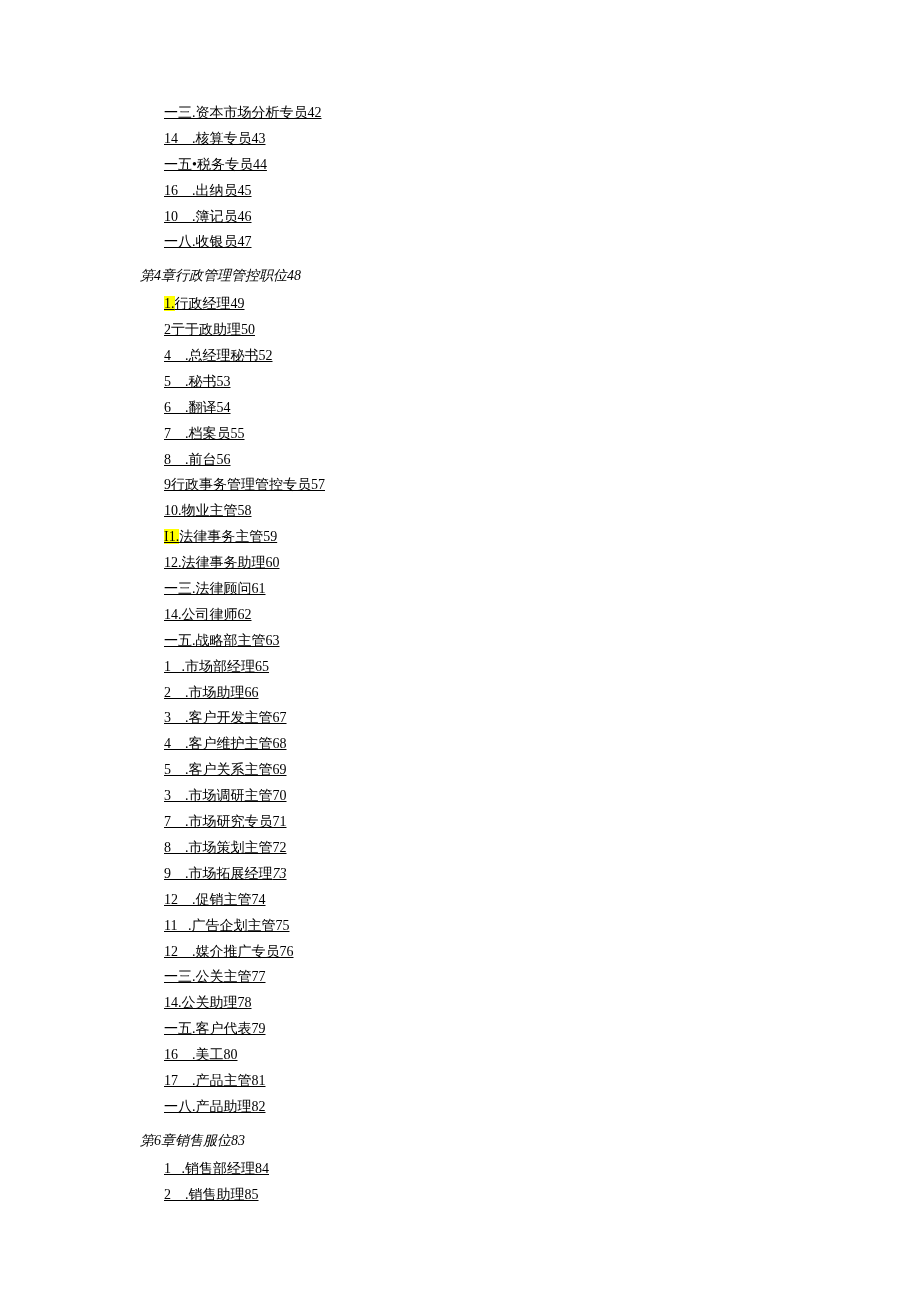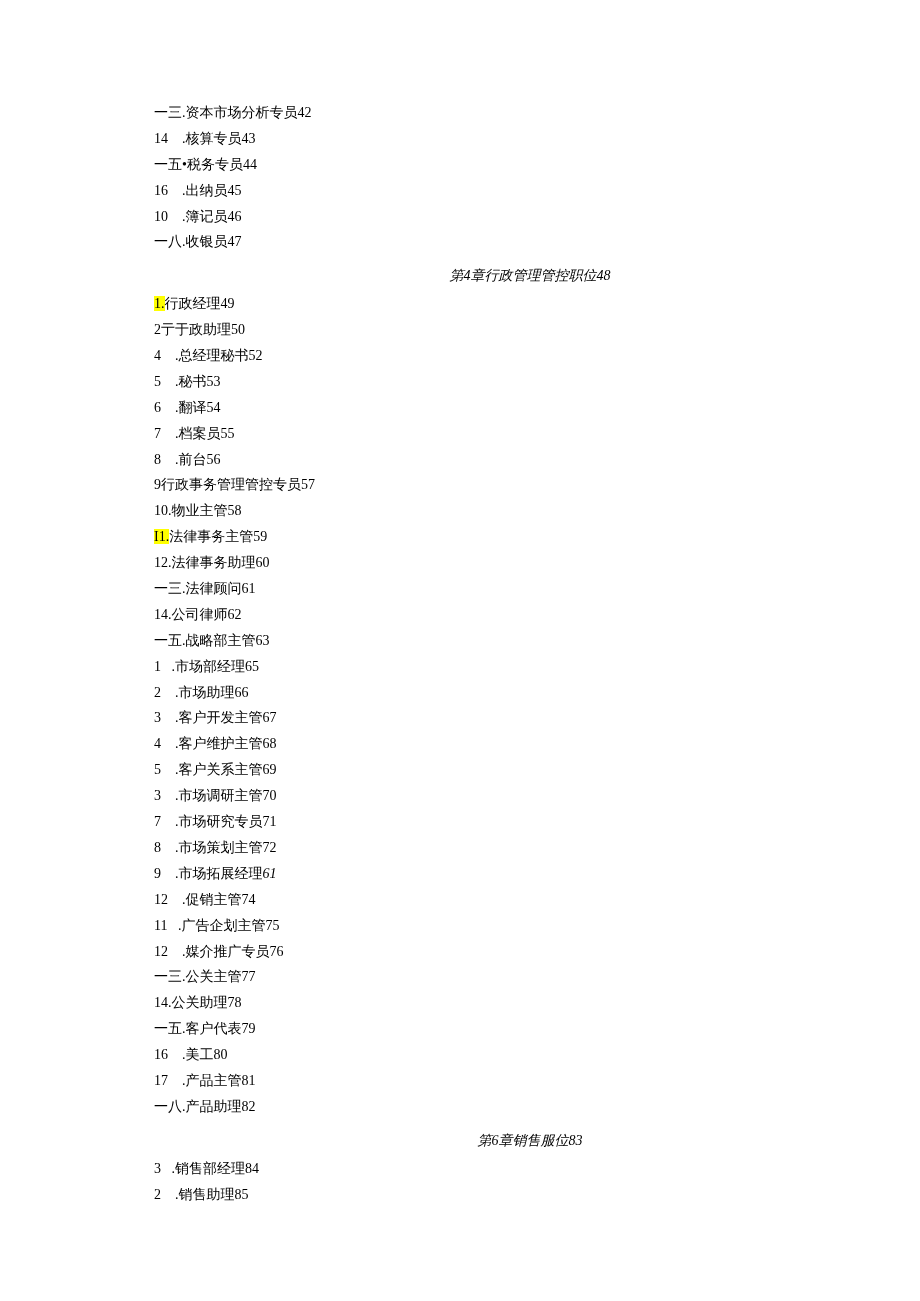--- a/index.html
+++ b/index.html
@@ -10,25 +10,25 @@
       padding: 100px 0 40px 140px;
       color: #000;
       font-size: 14px;
       line-height: 1.85;
     }
     .chapter {
       font-style: italic;
       margin-left: 0;
       margin-top: 8px;
       margin-bottom: 2px;
-      text-align: center;
     }
     .toc-item {
-      margin-left: 14px;
+      margin-left: 24px;
       white-space: pre;
+      text-decoration: underline;
     }
     .hl {
       background: #ffff00;
     }
     .italic-page {
       font-style: italic;
     }
   </style>
 </head>
 <body>
@@ -56,26 +56,26 @@
     <div class="toc-item">14.公司律师62</div>
     <div class="toc-item">一五.战略部主管63</div>
     <div class="toc-item">1   .市场部经理65</div>
     <div class="toc-item">2    .市场助理66</div>
     <div class="toc-item">3    .客户开发主管67</div>
     <div class="toc-item">4    .客户维护主管68</div>
     <div class="toc-item">5    .客户关系主管69</div>
     <div class="toc-item">3    .市场调研主管70</div>
     <div class="toc-item">7    .市场研究专员71</div>
     <div class="toc-item">8    .市场策划主管72</div>
-    <div class="toc-item">9    .市场拓展经理<span class="italic-page">61</span></div>
+    <div class="toc-item">9    .市场拓展经理<span class="italic-page">73</span></div>
     <div class="toc-item">12    .促销主管74</div>
     <div class="toc-item">11   .广告企划主管75</div>
     <div class="toc-item">12    .媒介推广专员76</div>
     <div class="toc-item">一三.公关主管77</div>
     <div class="toc-item">14.公关助理78</div>
     <div class="toc-item">一五.客户代表79</div>
     <div class="toc-item">16    .美工80</div>
     <div class="toc-item">17    .产品主管81</div>
     <div class="toc-item">一八.产品助理82</div>
     <div class="chapter">第6章销售服位83</div>
-    <div class="toc-item">3   .销售部经理84</div>
+    <div class="toc-item">1   .销售部经理84</div>
     <div class="toc-item">2    .销售助理85</div>
   </div>
 
 </body></html>

